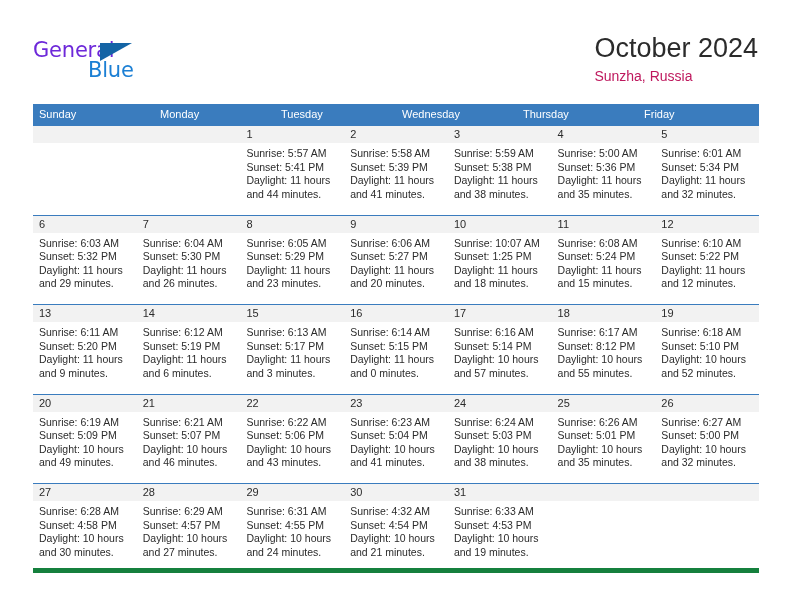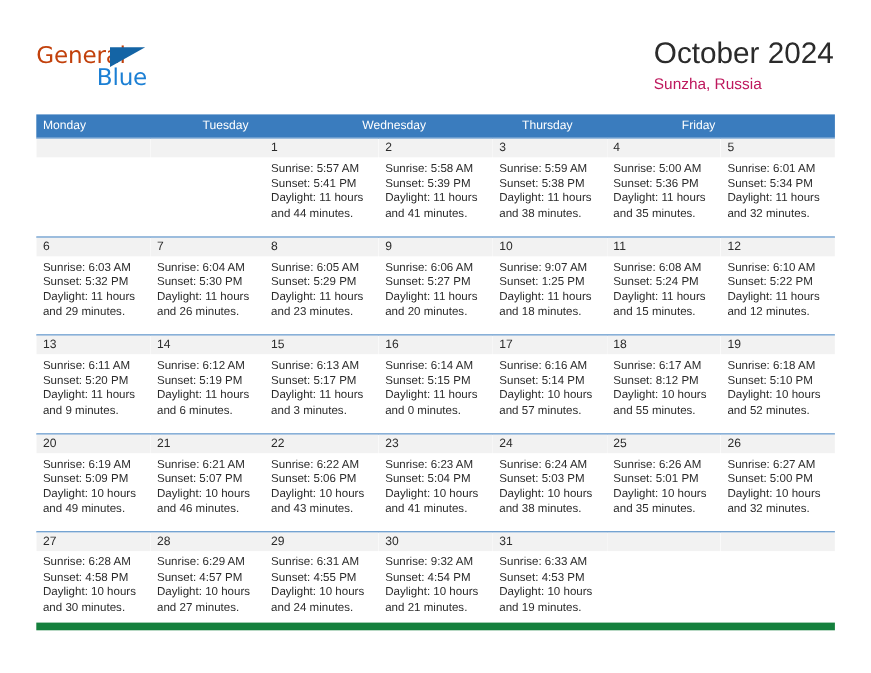--- a/index.html
+++ b/index.html
@@ -35,21 +35,21 @@
     top: 38px;
     width: 120px;
     height: 44px;
   }
   .logo-general {
     position: absolute;
     left: 0;
     top: 0;
     font-size: 21px;
     letter-spacing: -0.2px;
-    color: #c2410c;
+    color: #6d28d9;
     font-family: "DejaVu Sans", sans-serif;
   }
   .logo-triangle {
     position: absolute;
     left: 67px;
     top: 5px;
     width: 0;
     height: 0;
     border-left: 32px solid #1464a5;
     border-bottom: 18px solid transparent;
@@ -109,21 +109,21 @@
   }
 
   .week-row {
     display: flex;
     width: 100%;
     height: 89.5px;
     border-top: 1px solid #3a7cbe;
     box-sizing: border-box;
   }
   .week-row.last {
-    border-bottom: 7px solid #15803d;
+    border-bottom: 5px solid #15803d;
   }
   .day-cell {
     flex: 1 1 0;
     box-sizing: border-box;
     position: relative;
     overflow: hidden;
   }
   .day-number-band {
     height: 17px;
     background: #f2f2f2;
@@ -162,20 +162,21 @@
     <div class="title-block">
       <div class="month-title">October 2024</div>
       <div class="location-subtitle">Sunzha, Russia</div>
     </div>
 
   </div>
 
   <div class="calendar">
 
     <div class="weekday-row">
+      <div class="weekday-cell">Sunday</div>
       <div class="weekday-cell">Monday</div>
       <div class="weekday-cell">Tuesday</div>
       <div class="weekday-cell">Wednesday</div>
       <div class="weekday-cell">Thursday</div>
       <div class="weekday-cell">Friday</div>
     </div>
 
     <div class="week-row">
       <div class="day-cell empty">
         <div class="day-number-band"></div>
@@ -275,21 +276,21 @@
         <div class="day-info">
           <div>Sunrise: 6:06 AM</div>
           <div>Sunset: 5:27 PM</div>
           <div>Daylight: 11 hours</div>
           <div>and 20 minutes.</div>
         </div>
       </div>
       <div class="day-cell">
         <div class="day-number-band">10</div>
         <div class="day-info">
-          <div>Sunrise: 9:07 AM</div>
+          <div>Sunrise: 10:07 AM</div>
           <div>Sunset: 1:25 PM</div>
           <div>Daylight: 11 hours</div>
           <div>and 18 minutes.</div>
         </div>
       </div>
       <div class="day-cell">
         <div class="day-number-band">11</div>
         <div class="day-info">
           <div>Sunrise: 6:08 AM</div>
           <div>Sunset: 5:24 PM</div>
@@ -464,21 +465,21 @@
         <div class="day-info">
           <div>Sunrise: 6:31 AM</div>
           <div>Sunset: 4:55 PM</div>
           <div>Daylight: 10 hours</div>
           <div>and 24 minutes.</div>
         </div>
       </div>
       <div class="day-cell">
         <div class="day-number-band">30</div>
         <div class="day-info">
-          <div>Sunrise: 9:32 AM</div>
+          <div>Sunrise: 4:32 AM</div>
           <div>Sunset: 4:54 PM</div>
           <div>Daylight: 10 hours</div>
           <div>and 21 minutes.</div>
         </div>
       </div>
       <div class="day-cell">
         <div class="day-number-band">31</div>
         <div class="day-info">
           <div>Sunrise: 6:33 AM</div>
           <div>Sunset: 4:53 PM</div>

